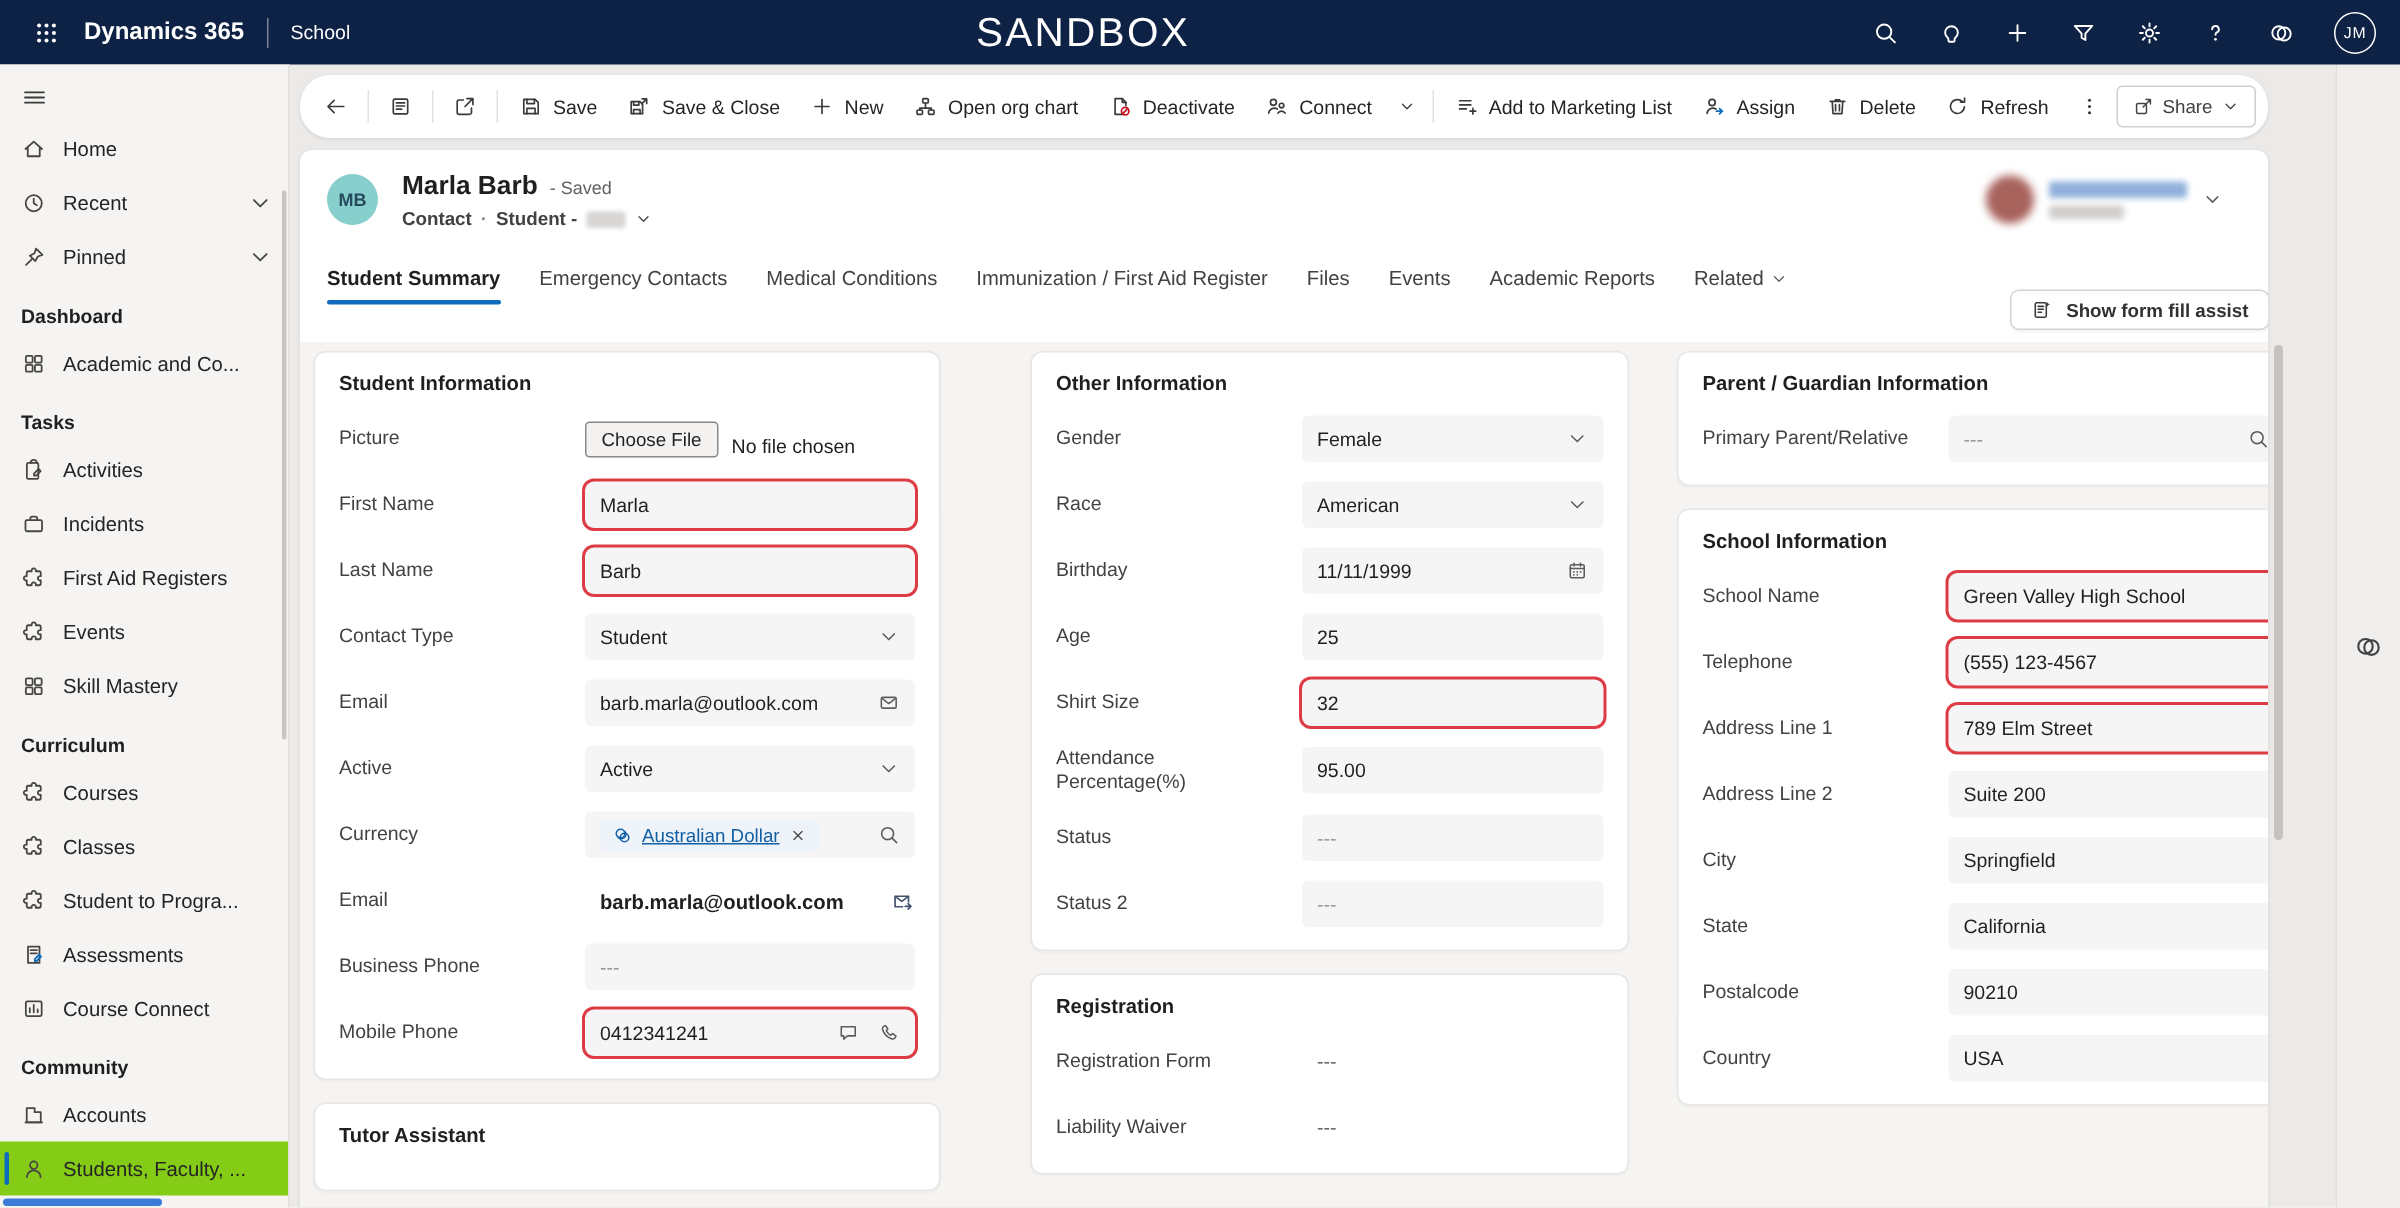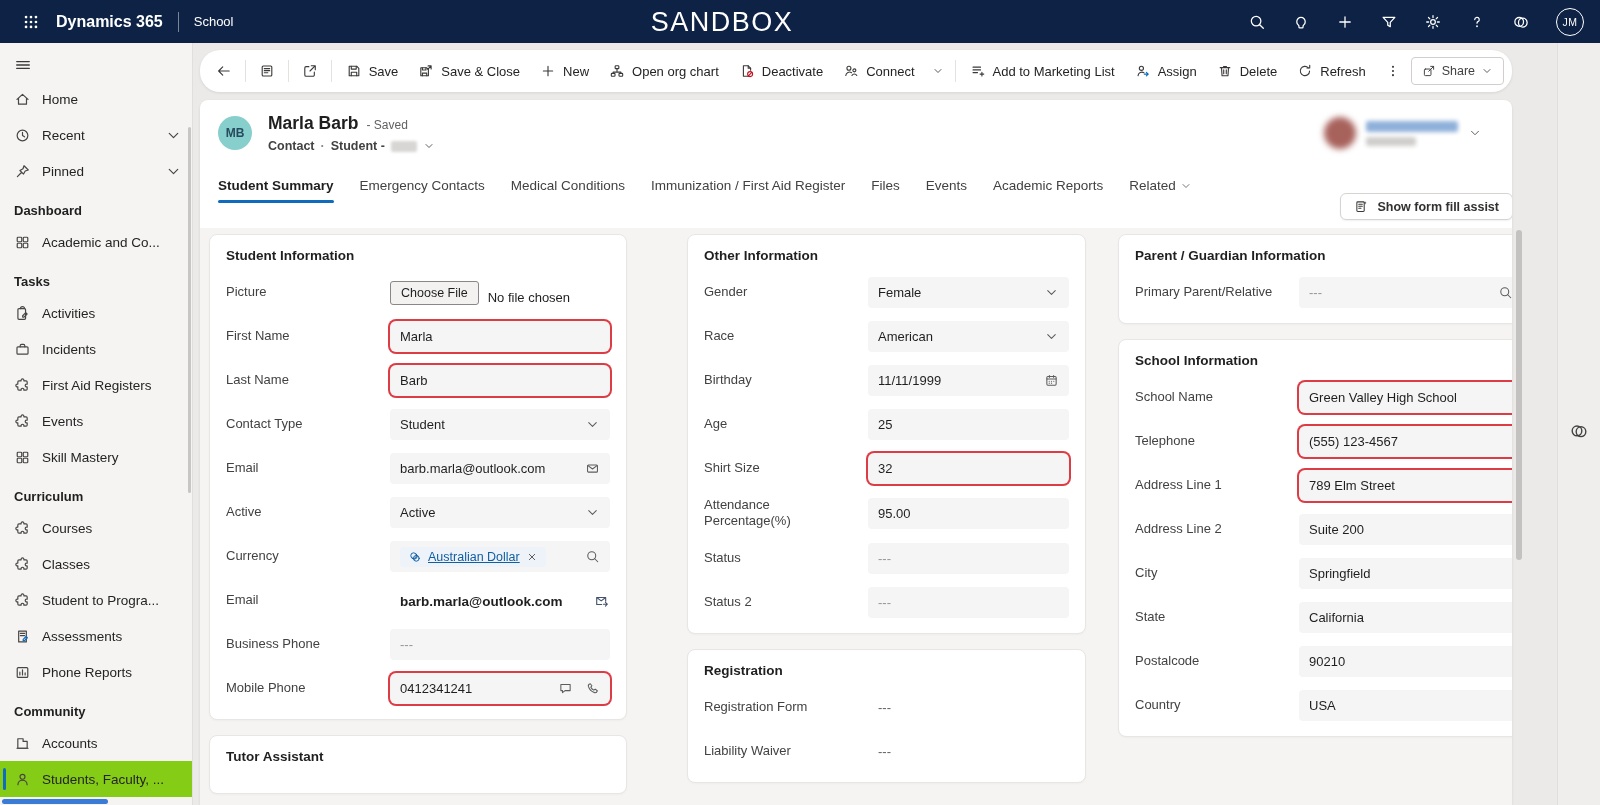--- a/index.html
+++ b/index.html
@@ -334,21 +334,21 @@
           </span>
           <span class="side-label">Assessments</span>
         </div>
         <div class="side-item">
           <span class="icon ">
             <svg viewBox="0 0 20 20">
               <rect x="3.8" y="4.2" width="12.4" height="11.6" rx="1.2"></rect>
               <path d="M6.9 12.8V9.6M10 12.8V6.9M13.1 12.8v-2.3"></path>
             </svg>
           </span>
-          <span class="side-label">Phone Reports</span>
+          <span class="side-label">Course Connect</span>
         </div>
         <div class="side-header">Community</div>
         <div class="side-item">
           <span class="icon ">
             <svg viewBox="0 0 20 20">
               <path d="M4.5 15.6V4.4h6.2v3.2h4.8v8z"></path>
               <path d="M3.5 15.6h13"></path>
             </svg>
           </span>
           <span class="side-label">Accounts</span>

